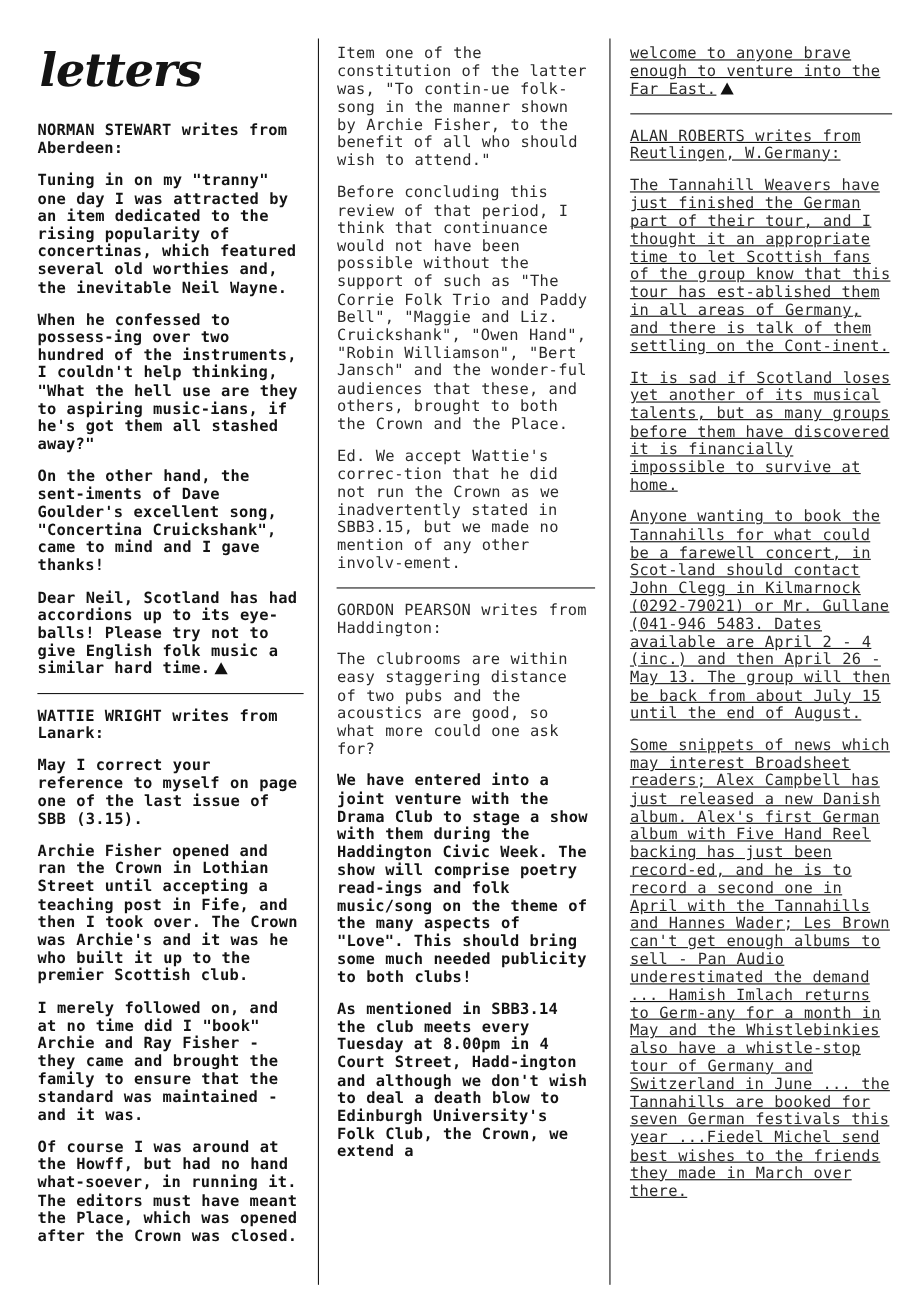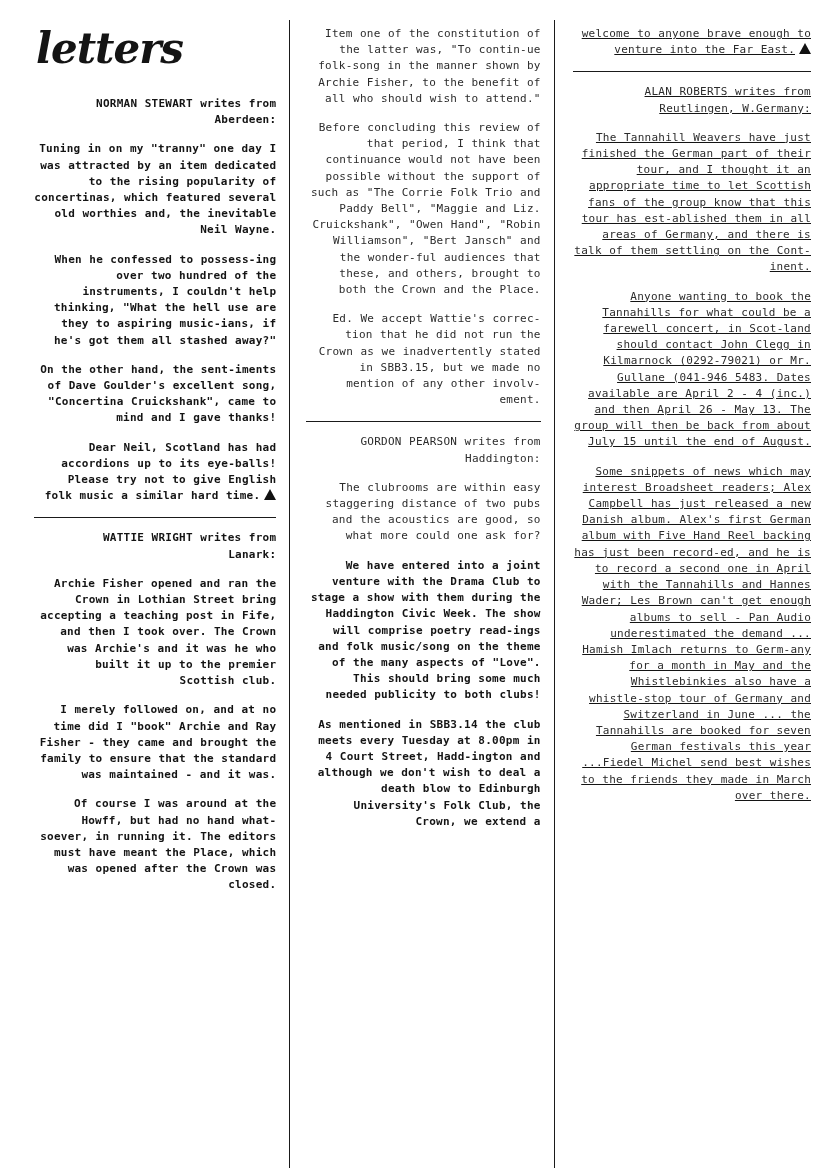--- a/index.html
+++ b/index.html
@@ -20,20 +20,21 @@
     position: absolute;
     inset: 0;
     padding: 26px 20px 14px 34px;
     display: flex;
     flex-direction: row;
     gap: 0;
   }
   .col {
     position: relative;
     padding-right: 16px;
+    margin-top: 15px;
   }
   .col-1 { width: 260px; }
   .col-2 { width: 266px; padding-left: 14px; }
   .col-3 { width: 256px; padding-left: 16px; padding-right: 0; text-decoration: underline; }
 
   
   .col-1::after, .col-2::after {
     content: "";
     position: absolute;
     top: -6px;
@@ -48,24 +49,24 @@
     font-weight: bold;
     font-style: italic;
     font-size: 42px;
     letter-spacing: -1px;
     margin: 2px 0 26px 2px;
     line-height: 1;
   }
 
   p {
     margin: 0 0 13px 0;
-    font-size: 11px;
+    font-size: 14px;
     line-height: 16.2px;
     letter-spacing: 0.25px;
-    text-align: right;
+    text-align: left;
     word-spacing: 0.5px;
   }
   .b { font-weight: bold; }
 
   
   .light { color: #2b2b2b; }
 
   .sep {
     border: 0;
     border-top: 1px solid #1a1a1a;
@@ -100,21 +101,22 @@
     <p class="b">When he confessed to possess-ing over two hundred of the instruments, I couldn't help thinking, "What the hell use are they to aspiring music-ians, if he's got them all stashed away?"</p>
     <p class="b">On the other hand, the sent-iments of Dave Goulder's excellent song, "Concertina Cruickshank", came to mind and I gave thanks!</p>
     <p class="b"><span>Dear Neil, Scotland has had accordions up to its eye-balls! Please try not to give English folk music a similar hard time.</span><span class="tri"></span></p>
 
     <hr class="sep">
 
     <p>
       <span class="b">WATTIE WRIGHT</span><span class="b"> writes from</span><br>
       <span class="b">Lanark:</span>
     </p>
-    <p class="b">Archie Fisher opened and ran the Crown in Lothian Street bring accepting a teaching post in Fife, and then I took over. The Crown was Archie's and it was he who built it up to the premier Scottish club.</p>
+    <p class="b">May I correct your reference to myself on page one of the last issue of SBB (3.15).</p>
+    <p class="b">Archie Fisher opened and ran the Crown in Lothian Street until accepting a teaching post in Fife, and then I took over. The Crown was Archie's and it was he who built it up to the premier Scottish club.</p>
     <p class="b">I merely followed on, and at no time did I "book" Archie and Ray Fisher - they came and brought the family to ensure that the standard was maintained - and it was.</p>
     <p class="b">Of course I was around at the Howff, but had no hand what-soever, in running it. The editors must have meant the Place, which was opened after the Crown was closed.</p>
   </div>
 
   <div class="col col-2">
     <p class="light">Item one of the constitution of the latter was, "To contin-ue folk-song in the manner shown by Archie Fisher, to the benefit of all who should wish to attend."</p>
     <p class="light">Before concluding this review of that period, I think that continuance would not have been possible without the support of such as "The Corrie Folk Trio and Paddy Bell", "Maggie and Liz. Cruickshank", "Owen Hand", "Robin Williamson", "Bert Jansch" and the wonder-ful audiences that these, and others, brought to both the Crown and the Place.</p>
     <p class="light">Ed. We accept Wattie's correc-tion that he did not run the Crown as we inadvertently stated in SBB3.15, but we made no mention of any other involv-ement.</p>
 
     <hr class="sep">
@@ -131,17 +133,18 @@
   <div class="col col-3">
     <p class="light"><span>welcome to anyone brave enough to venture into the Far East.</span><span class="tri"></span></p>
 
     <hr class="sep">
 
     <p class="light">
       <span>ALAN ROBERTS</span><span> writes from</span><br>
       <span>Reutlingen, W.Germany:</span>
     </p>
     <p class="light">The Tannahill Weavers have just finished the German part of their tour, and I thought it an appropriate time to let Scottish fans of the group know that this tour has est-ablished them in all areas of Germany, and there is talk of them settling on the Cont-inent.</p>
+    <p class="light">It is sad if Scotland loses yet another of its musical talents, but as many groups before them have discovered it is financially impossible to survive at home.</p>
     <p class="light">Anyone wanting to book the Tannahills for what could be a farewell concert, in Scot-land should contact John Clegg in Kilmarnock (0292-79021) or Mr. Gullane (041-946 5483. Dates available are April 2 - 4 (inc.) and then April 26 - May 13. The group will then be back from about July 15 until the end of August.</p>
     <p class="light">Some snippets of news which may interest Broadsheet readers; Alex Campbell has just released a new Danish album. Alex's first German album with Five Hand Reel backing has just been record-ed, and he is to record a second one in April with the Tannahills and Hannes Wader; Les Brown can't get enough albums to sell - Pan Audio underestimated the demand ... Hamish Imlach returns to Germ-any for a month in May and the Whistlebinkies also have a whistle-stop tour of Germany and Switzerland in June ... the Tannahills are booked for seven German festivals this year ...Fiedel Michel send best wishes to the friends they made in March over there.</p>
   </div>
 
 </div>
 
 </body></html>

